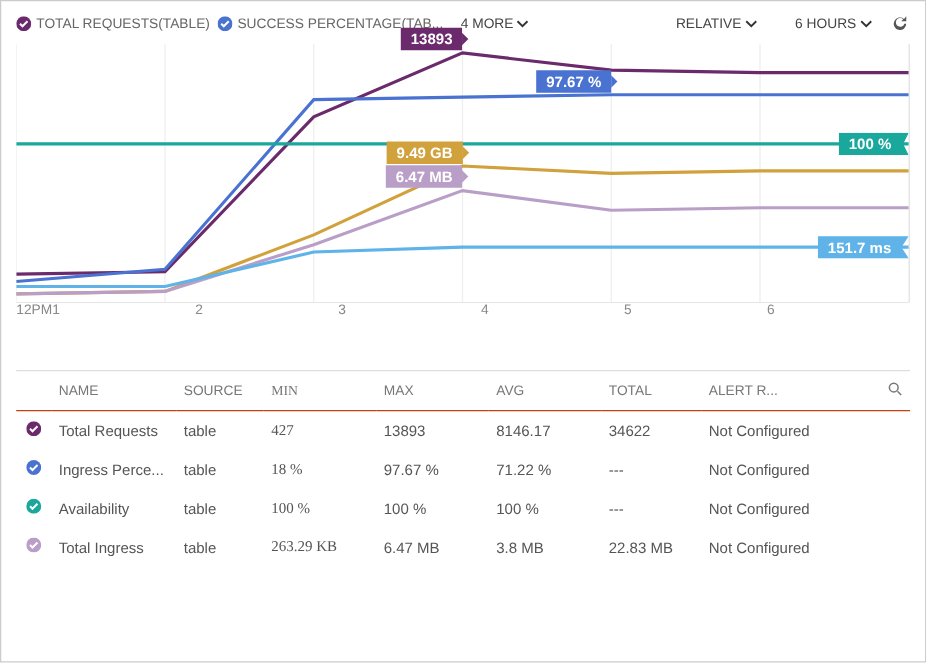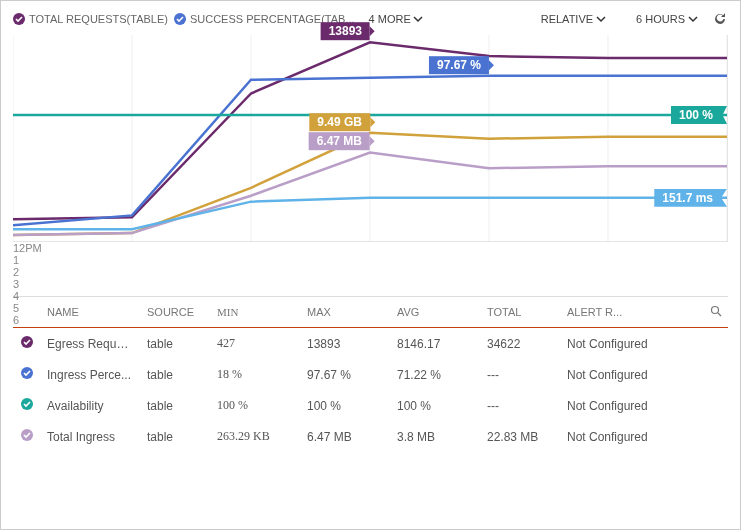--- a/index.html
+++ b/index.html
@@ -25,21 +25,21 @@
   .dot { width: 12px; height: 12px; border-radius: 50%; display: inline-flex; align-items: center; justify-content: center; }
   .dot svg { display:block; }
   .spacer { flex: 1; }
   .more { font-size: 11px; text-transform: uppercase; color: #444; cursor: pointer; display:flex; align-items:center; gap:2px; margin-left:8px;}
   .range-sel { font-size: 11px; text-transform: uppercase; color: #444; cursor: pointer; display:flex; align-items:center; gap:3px; margin-left:14px;padding-left:10px;}
   .chev { width:10px; height:10px; }
   .refresh { width:16px; height:16px; cursor:pointer; margin-left:8px; }
   
   .chart-wrap { position: relative; width: 100%; height: 225px; margin-top: 4px; }
   .chart-area { position: absolute; left: 0; right: 0; top: 0; bottom: 18px; border-right:1px solid #e5e5e5; }
-  .xaxis { position: absolute; left:0; right:0; bottom:0; height:18px; display:flex;flex-direction:column; }
+  .xaxis { position: absolute; left:0; right:0; bottom:0; height:18px; display:flex; }
   .xtick { flex:1; font-size:11px; color:#888; }
   .xtick:first-child { flex:0 0 auto; margin-right: auto; }
   .series-line { stroke-width: 2.5; fill: none; }
   .callout {
     position:absolute; padding:2px 8px; color:#fff; font-size:12px; font-weight:600;
     white-space:nowrap;
   }
   .callout::after {
     content:""; position:absolute; left:100%; top:50%; transform:translateY(-50%);
     border:5px solid transparent; border-left-color: inherit;
@@ -153,21 +153,21 @@
     </tr>
   </thead>
   <tbody id="tbody">
       <tr>
         <td><span class="dot">
             <svg width="12" height="12" viewBox="0 0 12 12">
               <circle cx="6" cy="6" r="6" fill="#6b2a6b"></circle>
               <path d="M3 6 L5 8 L9 4" stroke="#fff" stroke-width="1.6" fill="none"></path>
             </svg>
           </span></td>
-        <td class="col-name ellipsis">Egress Requests</td>
+        <td class="col-name ellipsis">Total Requests</td>
         <td class="col-src">table</td>
         <td class="col-min">427</td>
         <td class="col-max">13893</td>
         <td class="col-avg">8146.17</td>
         <td class="col-total">34622</td>
         <td class="col-alert" colspan="2">Not Configured</td>
       </tr>
       <tr>
         <td><span class="dot">
             <svg width="12" height="12" viewBox="0 0 12 12">

